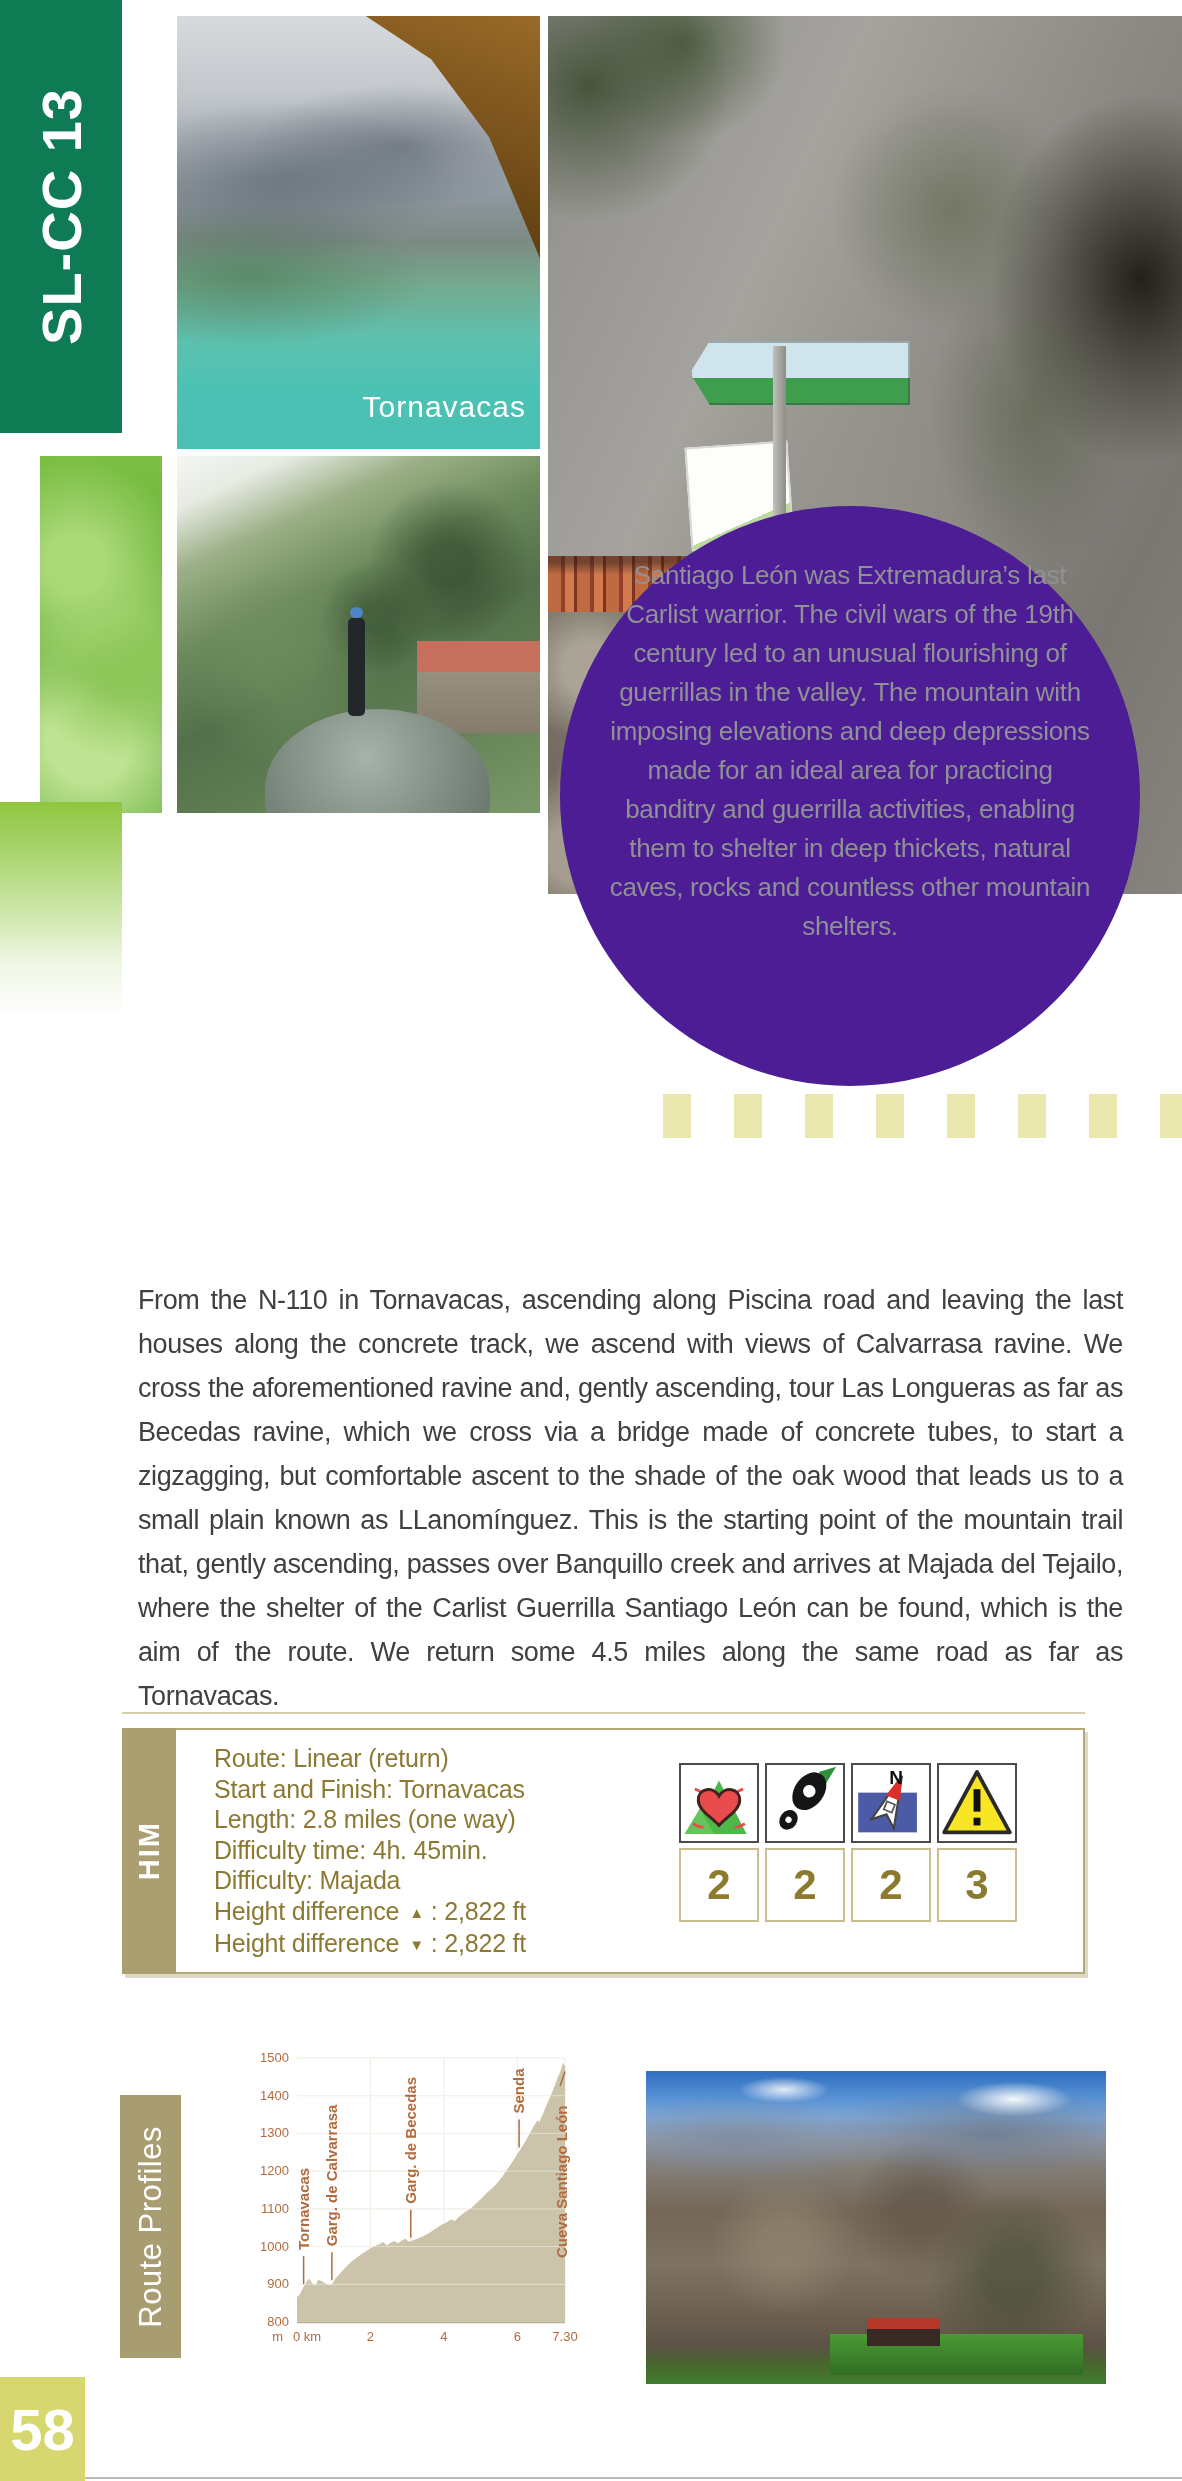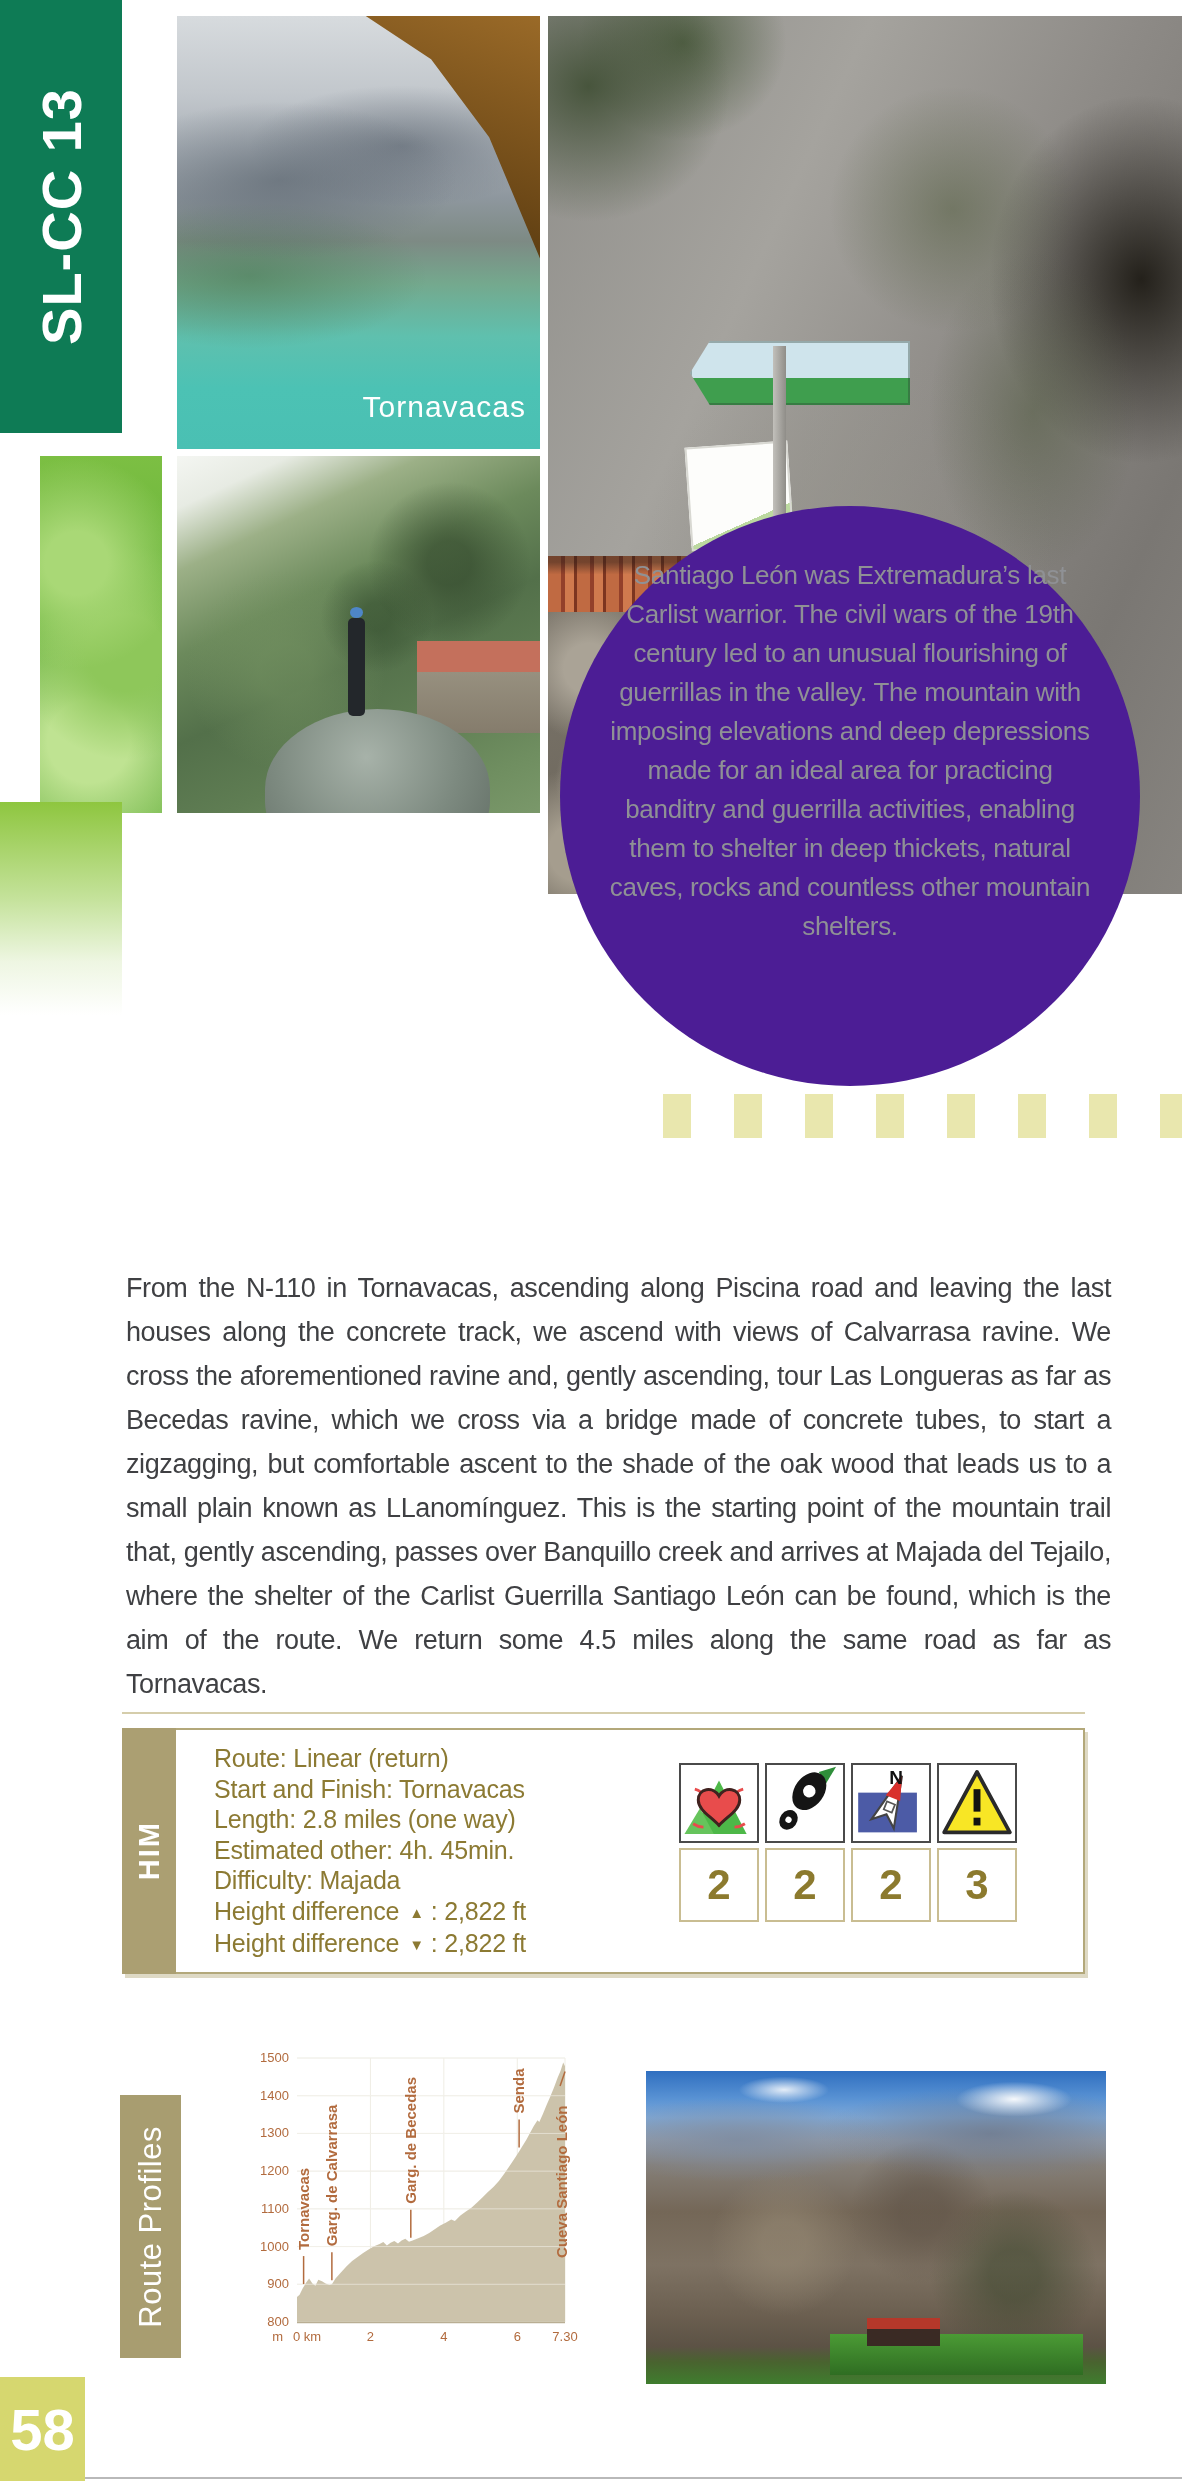--- a/index.html
+++ b/index.html
@@ -83,21 +83,21 @@
   
   .story-circle{left:560px;top:506px;width:580px;height:580px;border-radius:50%;background:#4c1d95;
     display:flex;align-items:flex-start;justify-content:center;box-sizing:border-box;
     padding:50px 48px 60px;}
   .story-text{margin:0;color:#8f9195;font-size:26px;line-height:39px;text-align:center;letter-spacing:-0.3px;}
 
   
   .title{left:120px;top:1088px;margin:0;color:#b3281e;font-size:57px;font-weight:bold;letter-spacing:-1px;}
   .title-squares{left:663px;top:1094px;width:519px;height:44px;
     background:repeating-linear-gradient(90deg,#e9e7ae 0 28px,transparent 28px 71px);}
-  .body-text{left:122px;top:1262px;width:985px;margin:4px;color:#3f4043;font-size:27px;
+  .body-text{left:122px;top:1262px;width:985px;margin:16px;color:#3f4043;font-size:27px;
     line-height:44px;letter-spacing:-0.4px;text-align:justify;}
 
   
   .box-topline{left:122px;top:1712px;width:963px;height:2px;background:#d5cdab;}
   .him-box{left:122px;top:1728px;width:963px;height:246px;background:#fff;border:2px solid #b3a87a;
     box-sizing:border-box;box-shadow:3px 4px 0 rgba(181,170,124,.45);}
   .him-tab{position:absolute;left:-2px;top:-2px;width:54px;height:246px;background:#ab9f72;
     display:flex;align-items:center;justify-content:center;}
   .him-tab .vtext{color:#fff;font-size:29px;font-weight:bold;letter-spacing:2px;}
   .route-info{position:absolute;left:90px;top:13px;color:#8c7a33;font-size:25px;line-height:30.5px;letter-spacing:-0.2px;}
@@ -181,21 +181,21 @@
 
   <div class="abs box-topline"></div>
   <section class="abs him-box">
     <div class="him-tab">
       <span class="vtext">HIM</span>
     </div>
     <div class="route-info">
       <div>Route: Linear (return)</div>
       <div>Start and Finish: Tornavacas</div>
       <div>Length: 2.8 miles (one way)</div>
-      <div>Estimated other: 4h. 45min.</div>
+      <div>Difficulty time: 4h. 45min.</div>
       <div>Difficulty: Majada</div>
       <div>
         <span>Height difference</span><span class="tri">▲</span><span>: 2,822 ft</span>
       </div>
       <div>
         <span>Height difference</span><span class="tri">▼</span><span>: 2,822 ft</span>
       </div>
     </div>
 
     <div class="mide">

